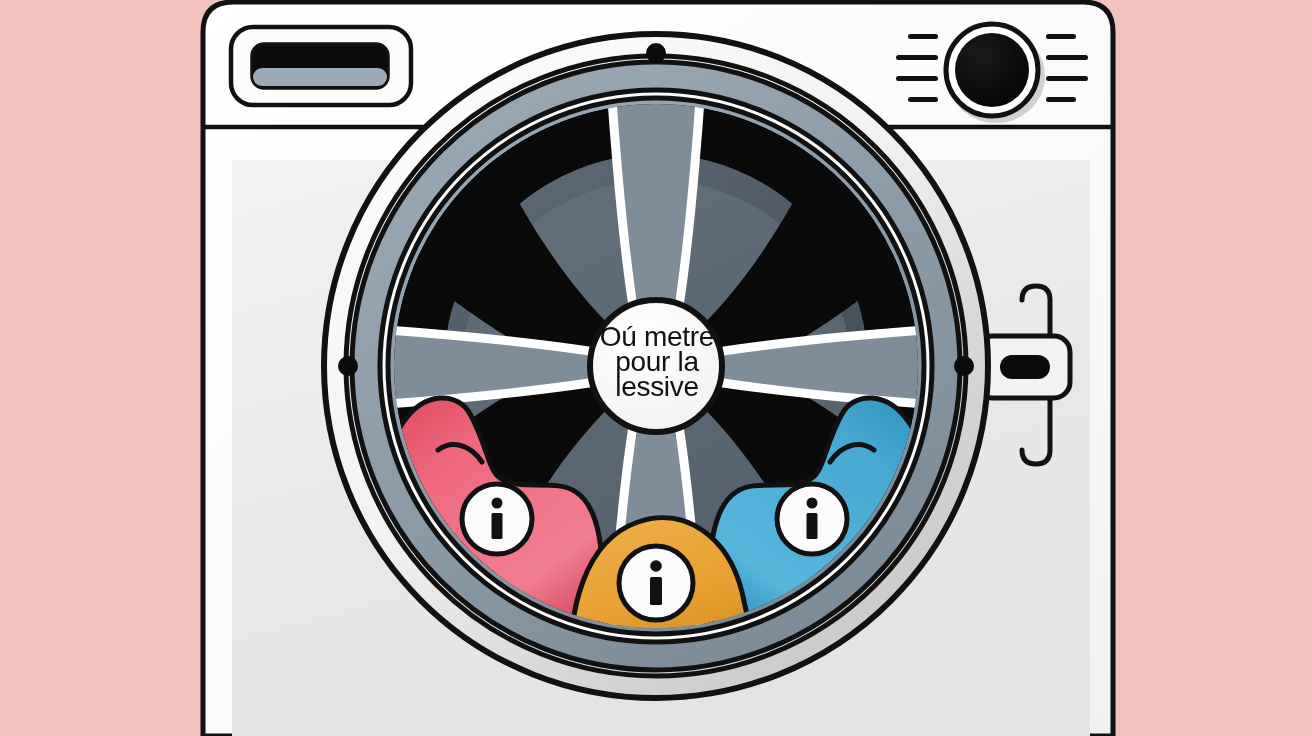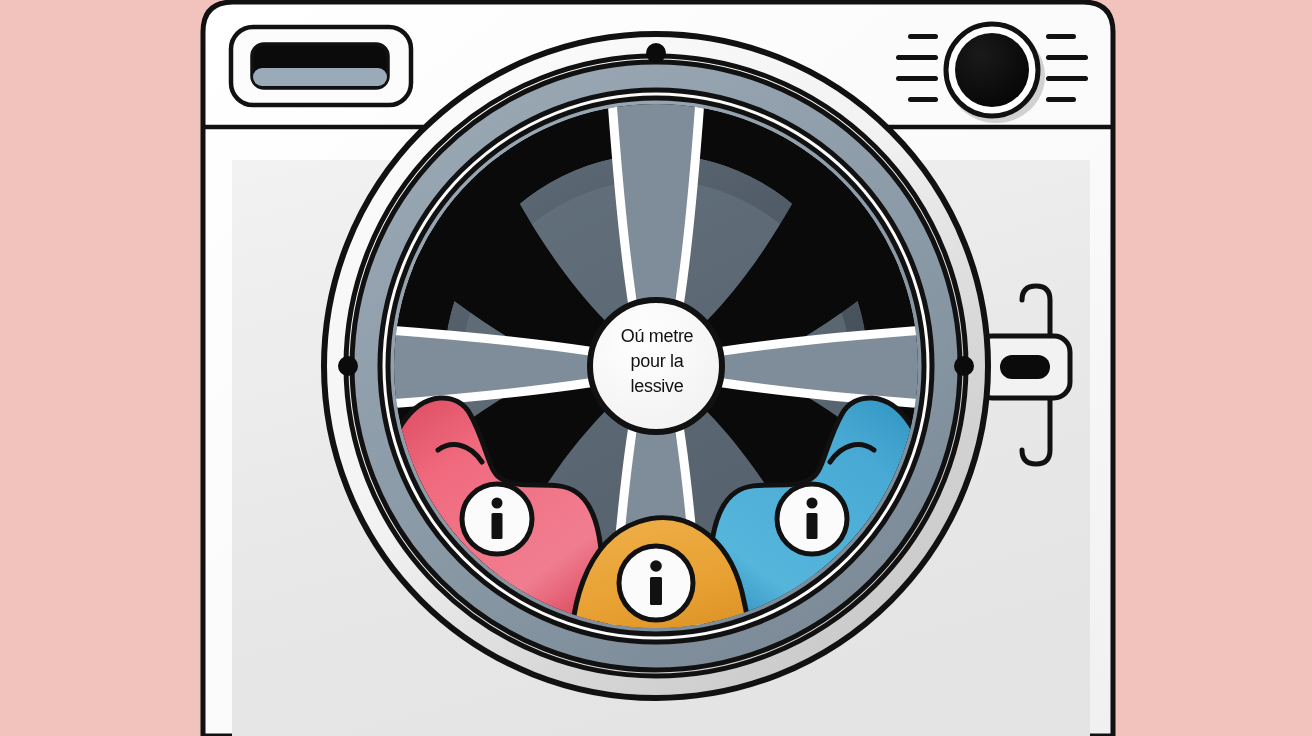--- a/index.html
+++ b/index.html
@@ -22,21 +22,21 @@
     width: 1312px;
     height: 736px;
   }
   .center-label {
     position: absolute;
     left: 597px;
     top: 324px;
     width: 120px;
     text-align: center;
     font-family: "Liberation Sans", sans-serif;
-    font-size: 18px;
+    font-size: 28px;
     line-height: 25px;
     font-weight: 500;
     color: #111111;
     letter-spacing: -0.3px;
     pointer-events: none;
   }
   .center-label span { display: block; }
 </style>
 </head>
 <body>

